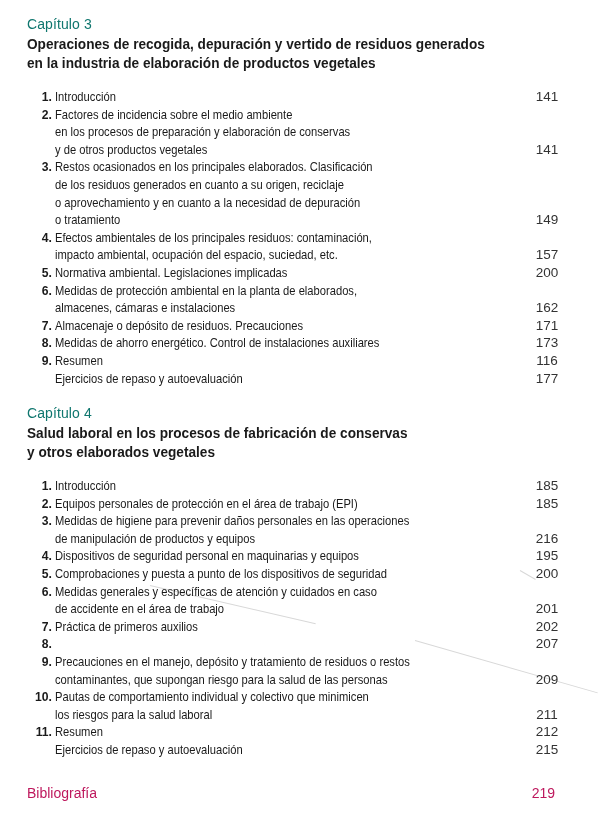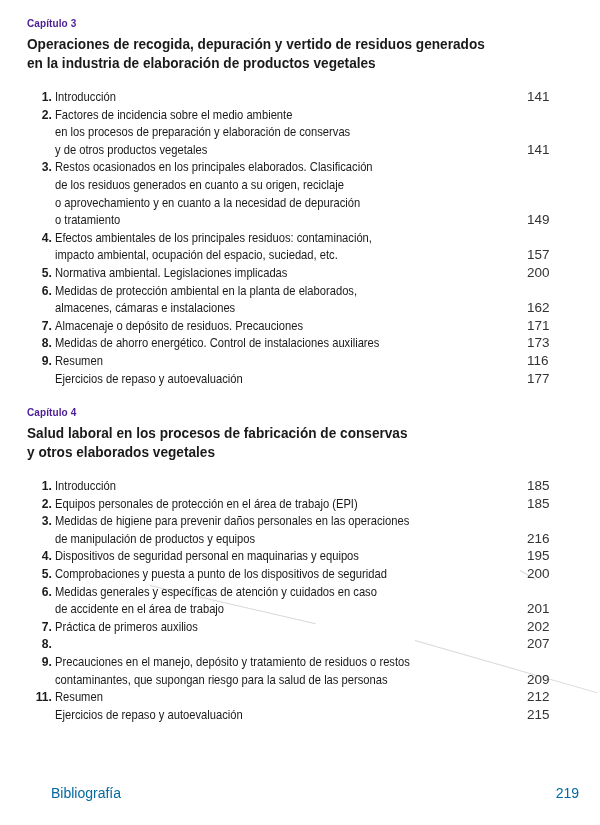--- a/index.html
+++ b/index.html
@@ -3,46 +3,46 @@
 <meta charset="utf-8">
 <style>
   html, body { margin: 0; padding: 0; }
   body {
     width: 600px; height: 825px; background: #ffffff; position: relative; overflow: hidden;
     font-family: "Liberation Sans", sans-serif; color: #1a1a1a;
   }
   .page { position: absolute; left: 0; top: 0; width: 600px; height: 825px; }
   .chapter { position: absolute; left: 27px; width: 540px; }
   .chapter-label {
-    font-size: 10px; font-weight: bold; color: #4c1d95; letter-spacing: 0.1px;
+    font-size: 14px; font-weight: normal; color: #0f766e; letter-spacing: 0.1px;
     height: 20px; line-height: 20px;
   }
   .chapter-title {
     font-size: 15.5px; font-weight: bold; color: #1a1a1a; line-height: 19px;
     transform: scaleX(0.88); transform-origin: left; white-space: pre-line;
     width: 620px;
   }
   .items { margin-top: 16px; }
   .item { display: flex; align-items: flex-start; }
   .item-num {
     width: 25px; text-align: right; padding-right: 0px; font-size: 13.5px; font-weight: bold;
     line-height: 17.6px; flex: none; transform: scaleX(0.9); transform-origin: right;
   }
   .item-text {
     width: 460px; font-size: 13px; font-weight: normal; line-height: 17.6px; padding-left: 3px;
     white-space: pre-line;
   }
   .item-text span.inner { display: inline-block; transform: scaleX(0.86); transform-origin: left; width: 540px; white-space: pre-line; }
   .item-page {
-    margin-left: auto; width: 40px; text-align: left; font-size: 13.5px; color: #333;
+    margin-left: auto; width: 40px; text-align: center; font-size: 13.5px; color: #333;
     line-height: 17.6px; align-self: flex-end;
   }
   .biblio {
     position: absolute; left: 27px; top: 784px; width: 528px; display: flex;
-    font-size: 14px; color: #0369a1; line-height: 18px; margin-left: 24px;
+    font-size: 14px; color: #be185d; line-height: 18px;
   }
   .biblio .bib-page { margin-left: auto; }
   .artifact { position: absolute; height: 1px; background: #d8d8d8; transform-origin: left; }
 </style>
 </head>
 <body>
 
 <div class="page">
 
   <div class="artifact" style="left:150px; top:585px; width:170px; transform:rotate(13deg);"></div>
@@ -160,20 +160,26 @@
           <span class="item-num">8.</span>
           <span class="item-page">207</span>
         </div>
         <div class="item">
           <span class="item-num">9.</span>
           <span class="item-text"><span class="inner">Precauciones en el manejo, depósito y tratamiento de residuos o restos
 contaminantes, que  supongan riesgo para la salud de las personas</span></span>
           <span class="item-page">209</span>
         </div>
         <div class="item">
+          <span class="item-num">10.</span>
+          <span class="item-text"><span class="inner">Pautas de comportamiento individual y colectivo que minimicen
+los riesgos para la  salud laboral</span></span>
+          <span class="item-page">211</span>
+        </div>
+        <div class="item">
           <span class="item-num">11.</span>
           <span class="item-text"><span class="inner">Resumen</span></span>
           <span class="item-page">212</span>
         </div>
         <div class="item">
           <span class="item-num"></span>
           <span class="item-text"><span class="inner">Ejercicios de repaso y autoevaluación</span></span>
           <span class="item-page">215</span>
         </div>
       </div>

